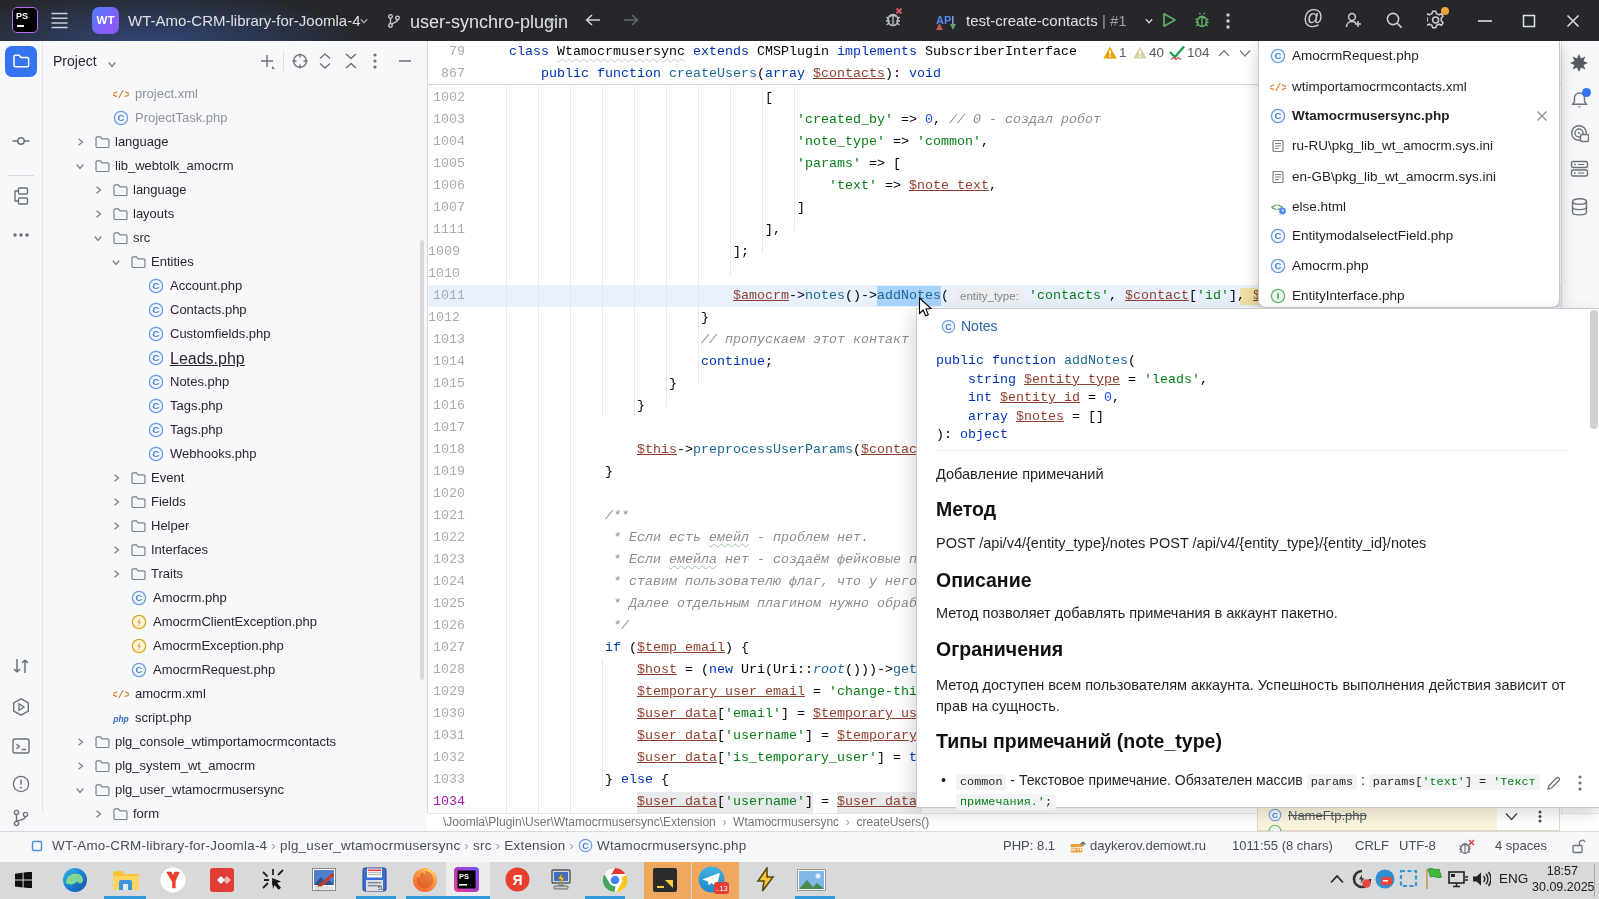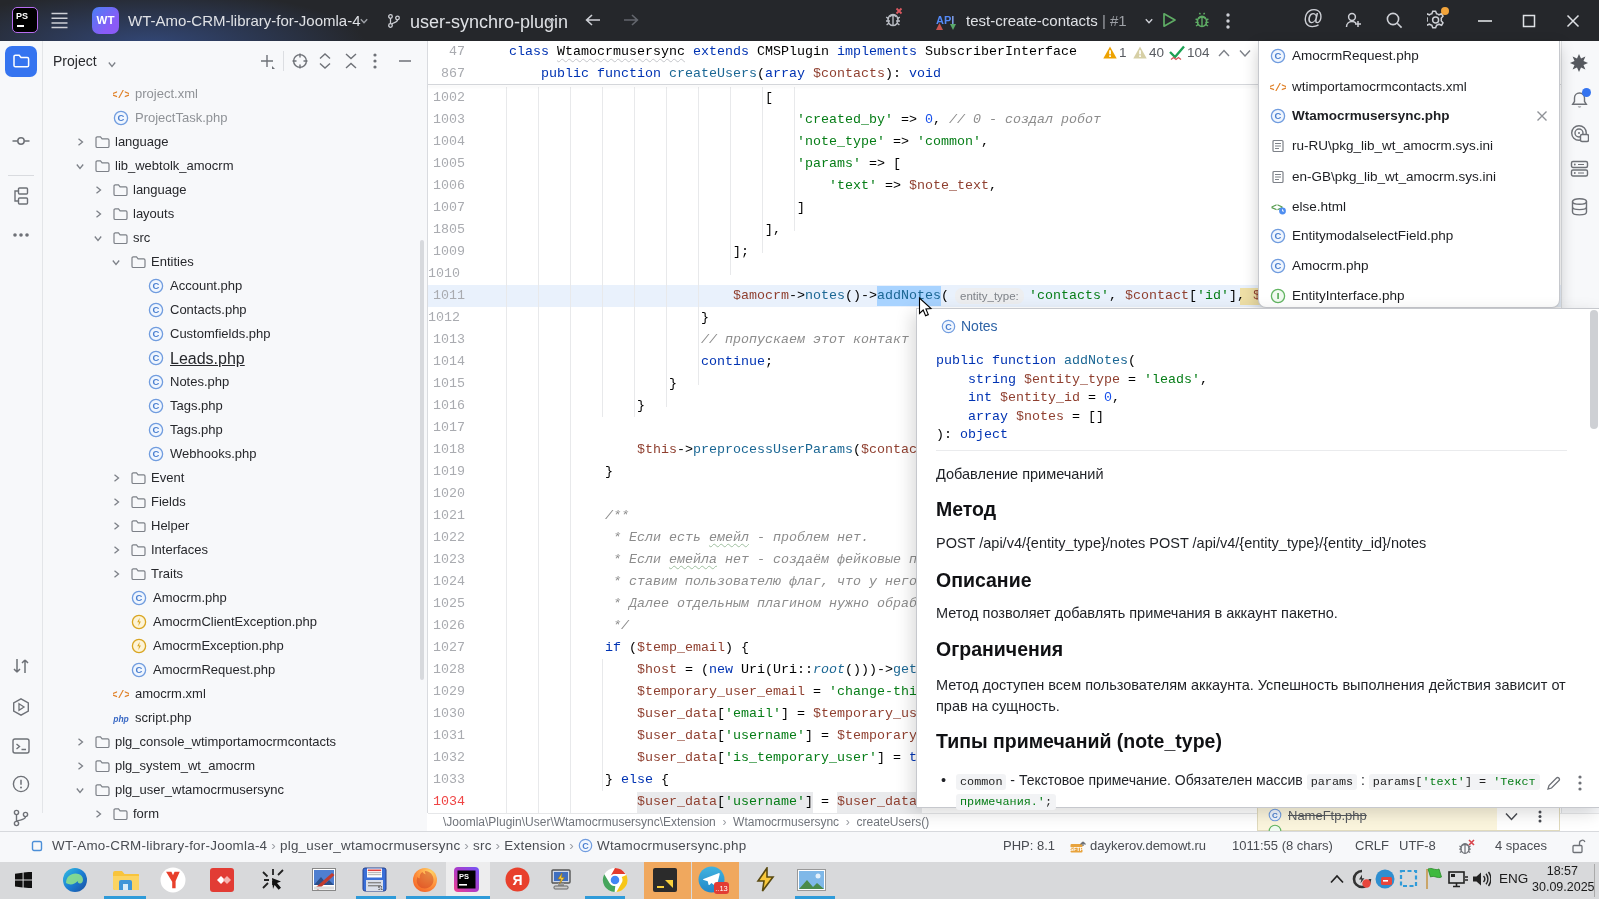--- a/index.html
+++ b/index.html
@@ -1,19 +1,19 @@
 <!DOCTYPE html>
 <html><head><meta charset="utf-8">
 <style>
 * { margin:0; padding:0; box-sizing:border-box; }
 html,body { width:1599px; height:899px; overflow:hidden; font-family:"Liberation Sans",sans-serif; }
 #app { position:relative; width:1599px; height:899px; background:#ffffff; }
 .abs { position:absolute; }
 .kw { color:#0033b3; } .str { color:#067d17; } .num { color:#1750eb; }
-.cmt { color:#8c8c8c; font-style:italic; } .var { color:#8f3f2f; } .fn { color:#1b6794; }
+.cmt { color:#8c8c8c; font-style:italic; } .var { color:#8f3f2f;text-decoration:underline; } .fn { color:#1b6794; }
 .chip { background:#f2f3f5; border-radius:3px; padding:1px 4px; font-family:"Liberation Mono",monospace; font-size:11.8px; color:#222; }
 u.sq { text-decoration:underline wavy #9fbfa0 1px; text-underline-offset:2px; }
 u.sq2 { text-decoration:underline wavy #c3c5c9 1px; text-underline-offset:3px; }
 </style></head>
 <body>
 <div id="app">
 <div class="abs" style="left:0px;top:41px;width:1599px;height:772px;background:#ffffff;"></div>
 <div class="abs" style="left:0px;top:41px;width:427px;height:790px;background:#f7f8fa;"></div>
 <div class="abs" style="left:427px;top:41px;width:1px;height:772px;background:#d9dbdf;"></div>
 <div class="abs" style="left:42px;top:41px;width:1px;height:772px;background:#e3e5e8;"></div>
@@ -27,39 +27,39 @@
 <div class="abs" style="left:602px;top:87px;width:1px;height:330px;background:#e8e9eb;"></div>
 <div class="abs" style="left:602px;top:659px;width:1px;height:132px;background:#e8e9eb;"></div>
 <div class="abs" style="left:634px;top:87px;width:1px;height:330px;background:#e8e9eb;"></div>
 <div class="abs" style="left:666px;top:87px;width:1px;height:320px;background:#e8e9eb;"></div>
 <div class="abs" style="left:698px;top:87px;width:1px;height:298px;background:#e8e9eb;"></div>
 <div class="abs" style="left:730px;top:87px;width:1px;height:188px;background:#e8e9eb;"></div>
 <div class="abs" style="left:762px;top:87px;width:1px;height:166px;background:#e8e9eb;"></div>
 <div class="abs" style="left:794px;top:87px;width:1px;height:144px;background:#e8e9eb;"></div>
 <div class="abs" style="left:428px;top:41px;width:1133px;height:44px;background:#ffffff;"></div>
 <div class="abs" style="left:428px;top:84px;width:1133px;height:1px;background:#d4d6da;box-shadow:0 2px 3px rgba(0,0,0,0.08);"></div>
-<div class="abs" style="left:428px;top:41px;white-space:nowrap;width:37px;text-align:right;color:#a9abb0;font:13.333px/22px 'Liberation Mono',monospace;">47</div>
+<div class="abs" style="left:428px;top:41px;white-space:nowrap;width:37px;text-align:right;color:#a9abb0;font:13.333px/22px 'Liberation Mono',monospace;">79</div>
 <div class="abs" style="left:428px;top:63px;white-space:nowrap;width:37px;text-align:right;color:#a9abb0;font:13.333px/22px 'Liberation Mono',monospace;">867</div>
 <div class="abs" style="left:509px;top:41px;font:13.333px/22px 'Liberation Mono',monospace;color:#000;white-space:pre;"><span class="kw">class</span> <u class="sq2">Wtamocrmusersync</u> <span class="kw">extends</span> CMSPlugin <span class="kw">implements</span> SubscriberInterface</div>
 <div class="abs" style="left:509px;top:63px;font:13.333px/22px 'Liberation Mono',monospace;color:#000;white-space:pre;">    <span class="kw">public</span> <span class="kw">function</span> <span class="fn">createUsers</span>(<span class="kw">array</span> <span class="var">$contacts</span>): <span class="kw">void</span></div>
 <div class="abs" style="left:428px;top:87px;white-space:nowrap;width:37px;text-align:right;color:#a9abb0;font:13.333px/22px 'Liberation Mono',monospace;">1002</div>
 <div class="abs" style="left:509px;top:87px;font:13.333px/22px 'Liberation Mono',monospace;color:#000;white-space:pre;">                                [</div>
 <div class="abs" style="left:428px;top:109px;white-space:nowrap;width:37px;text-align:right;color:#a9abb0;font:13.333px/22px 'Liberation Mono',monospace;">1003</div>
 <div class="abs" style="left:509px;top:109px;font:13.333px/22px 'Liberation Mono',monospace;color:#000;white-space:pre;">                                    <span class="str">'created_by'</span> =&gt; <span class="num">0</span>, <span class="cmt">// 0 - создал робот</span></div>
 <div class="abs" style="left:428px;top:131px;white-space:nowrap;width:37px;text-align:right;color:#a9abb0;font:13.333px/22px 'Liberation Mono',monospace;">1004</div>
 <div class="abs" style="left:509px;top:131px;font:13.333px/22px 'Liberation Mono',monospace;color:#000;white-space:pre;">                                    <span class="str">'note_type'</span> =&gt; <span class="str">'common'</span>,</div>
 <div class="abs" style="left:428px;top:153px;white-space:nowrap;width:37px;text-align:right;color:#a9abb0;font:13.333px/22px 'Liberation Mono',monospace;">1005</div>
 <div class="abs" style="left:509px;top:153px;font:13.333px/22px 'Liberation Mono',monospace;color:#000;white-space:pre;">                                    <span class="str">'params'</span> =&gt; [</div>
 <div class="abs" style="left:428px;top:175px;white-space:nowrap;width:37px;text-align:right;color:#a9abb0;font:13.333px/22px 'Liberation Mono',monospace;">1006</div>
 <div class="abs" style="left:509px;top:175px;font:13.333px/22px 'Liberation Mono',monospace;color:#000;white-space:pre;">                                        <span class="str">'text'</span> =&gt; <span class="var">$note_text</span>,</div>
 <div class="abs" style="left:428px;top:197px;white-space:nowrap;width:37px;text-align:right;color:#a9abb0;font:13.333px/22px 'Liberation Mono',monospace;">1007</div>
 <div class="abs" style="left:509px;top:197px;font:13.333px/22px 'Liberation Mono',monospace;color:#000;white-space:pre;">                                    ]</div>
-<div class="abs" style="left:428px;top:219px;white-space:nowrap;width:37px;text-align:right;color:#a9abb0;font:13.333px/22px 'Liberation Mono',monospace;">1805</div>
+<div class="abs" style="left:428px;top:219px;white-space:nowrap;width:37px;text-align:right;color:#a9abb0;font:13.333px/22px 'Liberation Mono',monospace;">1111</div>
 <div class="abs" style="left:509px;top:219px;font:13.333px/22px 'Liberation Mono',monospace;color:#000;white-space:pre;">                                ],</div>
-<div class="abs" style="left:428px;top:241px;white-space:nowrap;width:37px;text-align:right;color:#a9abb0;font:13.333px/22px 'Liberation Mono',monospace;">1009</div>
+<div class="abs" style="left:428px;top:241px;white-space:nowrap;width:37px;color:#a9abb0;font:13.333px/22px 'Liberation Mono',monospace;">1009</div>
 <div class="abs" style="left:509px;top:241px;font:13.333px/22px 'Liberation Mono',monospace;color:#000;white-space:pre;">                            ];</div>
 <div class="abs" style="left:428px;top:263px;white-space:nowrap;width:37px;text-align:left;color:#a9abb0;font:13.333px/22px 'Liberation Mono',monospace;">1010</div>
 <div class="abs" style="left:428px;top:285px;white-space:nowrap;width:37px;text-align:right;color:#a9abb0;font:13.333px/22px 'Liberation Mono',monospace;">1011</div>
 <div class="abs" style="left:428px;top:307px;white-space:nowrap;width:37px;color:#a9abb0;font:13.333px/22px 'Liberation Mono',monospace;">1012</div>
 <div class="abs" style="left:509px;top:307px;font:13.333px/22px 'Liberation Mono',monospace;color:#000;white-space:pre;">                        }</div>
 <div class="abs" style="left:428px;top:329px;white-space:nowrap;width:37px;text-align:right;color:#a9abb0;font:13.333px/22px 'Liberation Mono',monospace;">1013</div>
 <div class="abs" style="left:509px;top:329px;font:13.333px/22px 'Liberation Mono',monospace;color:#000;white-space:pre;">                        <span class="cmt">// пропускаем этот контакт</span></div>
 <div class="abs" style="left:428px;top:351px;white-space:nowrap;width:37px;text-align:right;color:#a9abb0;font:13.333px/22px 'Liberation Mono',monospace;">1014</div>
 <div class="abs" style="left:509px;top:351px;font:13.333px/22px 'Liberation Mono',monospace;color:#000;white-space:pre;">                        <span class="kw">continue</span>;</div>
 <div class="abs" style="left:428px;top:373px;white-space:nowrap;width:37px;text-align:right;color:#a9abb0;font:13.333px/22px 'Liberation Mono',monospace;">1015</div>
@@ -91,21 +91,21 @@
 <div class="abs" style="left:428px;top:681px;white-space:nowrap;width:37px;text-align:right;color:#a9abb0;font:13.333px/22px 'Liberation Mono',monospace;">1029</div>
 <div class="abs" style="left:509px;top:681px;font:13.333px/22px 'Liberation Mono',monospace;color:#000;white-space:pre;">                <span class="var">$temporary_user_email</span> = <span class="str">'change-thi</span></div>
 <div class="abs" style="left:428px;top:703px;white-space:nowrap;width:37px;text-align:right;color:#a9abb0;font:13.333px/22px 'Liberation Mono',monospace;">1030</div>
 <div class="abs" style="left:509px;top:703px;font:13.333px/22px 'Liberation Mono',monospace;color:#000;white-space:pre;">                <span class="var">$user_data</span>[<span class="str">'email'</span>] = <span class="var">$temporary_us</span></div>
 <div class="abs" style="left:428px;top:725px;white-space:nowrap;width:37px;text-align:right;color:#a9abb0;font:13.333px/22px 'Liberation Mono',monospace;">1031</div>
 <div class="abs" style="left:509px;top:725px;font:13.333px/22px 'Liberation Mono',monospace;color:#000;white-space:pre;">                <span class="var">$user_data</span>[<span class="str">'username'</span>] = <span class="var">$temporary</span></div>
 <div class="abs" style="left:428px;top:747px;white-space:nowrap;width:37px;text-align:right;color:#a9abb0;font:13.333px/22px 'Liberation Mono',monospace;">1032</div>
 <div class="abs" style="left:509px;top:747px;font:13.333px/22px 'Liberation Mono',monospace;color:#000;white-space:pre;">                <span class="var">$user_data</span>[<span class="str">'is_temporary_user'</span>] = <span class="kw">t</span></div>
 <div class="abs" style="left:428px;top:769px;white-space:nowrap;width:37px;text-align:right;color:#a9abb0;font:13.333px/22px 'Liberation Mono',monospace;">1033</div>
 <div class="abs" style="left:509px;top:769px;font:13.333px/22px 'Liberation Mono',monospace;color:#000;white-space:pre;">            } <span class="kw">else</span> {</div>
-<div class="abs" style="left:428px;top:791px;white-space:nowrap;width:37px;text-align:right;color:#ef4444;font:13.333px/22px 'Liberation Mono',monospace;">1034</div>
+<div class="abs" style="left:428px;top:791px;white-space:nowrap;width:37px;text-align:right;color:#a21caf;font:13.333px/22px 'Liberation Mono',monospace;">1034</div>
 <div class="abs" style="left:509px;top:791px;font:13.333px/22px 'Liberation Mono',monospace;color:#000;white-space:pre;">                <span class="var">$user_data</span>[<span class="str">'username'</span>] = <span class="var">$user_data</span></div>
 <div class="abs" style="left:1240px;top:288px;width:22px;height:17px;background:#eedfa6;"></div>
 <div class="abs" style="left:877px;top:286px;width:64px;height:20px;background:#a8d3ff;"></div>
 <div class="abs" style="left:509px;top:285px;font:13.333px/22px 'Liberation Mono',monospace;color:#000;white-space:pre;">                            <span class="var">$amocrm</span>-&gt;<span class="fn">notes</span>()-&gt;<span class="fn">addNotes</span>(</div>
 <div class="abs" style="left:955px;top:288px;white-space:nowrap;background:#edeef0;border-radius:7px;padding:0 5px;font-size:11.5px;line-height:16px;color:#7f8389;">entity_type:</div>
 <div class="abs" style="left:1029px;top:285px;font:13.333px/22px 'Liberation Mono',monospace;white-space:pre;"><span class="str">'contacts'</span>, <span class="var">$contact</span>[<span class="str">'id'</span>], <span class="var">$</span></div>
 <div class="abs" style="left:428px;top:813px;width:1171px;height:18px;background:#ffffff;border-top:1px solid #e6e7e9;"></div>
 <div class="abs" style="left:443px;top:815px;white-space:nowrap;font-size:12px;color:#70747b;">\Joomla\Plugin\User\Wtamocrmusersync\Extension&nbsp;&nbsp;<span style="color:#9a9da3">›</span>&nbsp;&nbsp;Wtamocrmusersync&nbsp;&nbsp;<span style="color:#9a9da3">›</span>&nbsp;&nbsp;createUsers()</div>
 <div class="abs" style="left:0px;top:0px;width:1599px;height:41px;background:radial-gradient(300px 75px at 150px 44px, rgba(61,97,180,0.55), rgba(61,97,180,0) 72%),linear-gradient(#25272b,#25272b);"></div>
 <div class="abs" style="left:12px;top:7px;width:26px;height:26px;border-radius:5px;background:#000;border:1.6px solid #b76df0;"></div>

